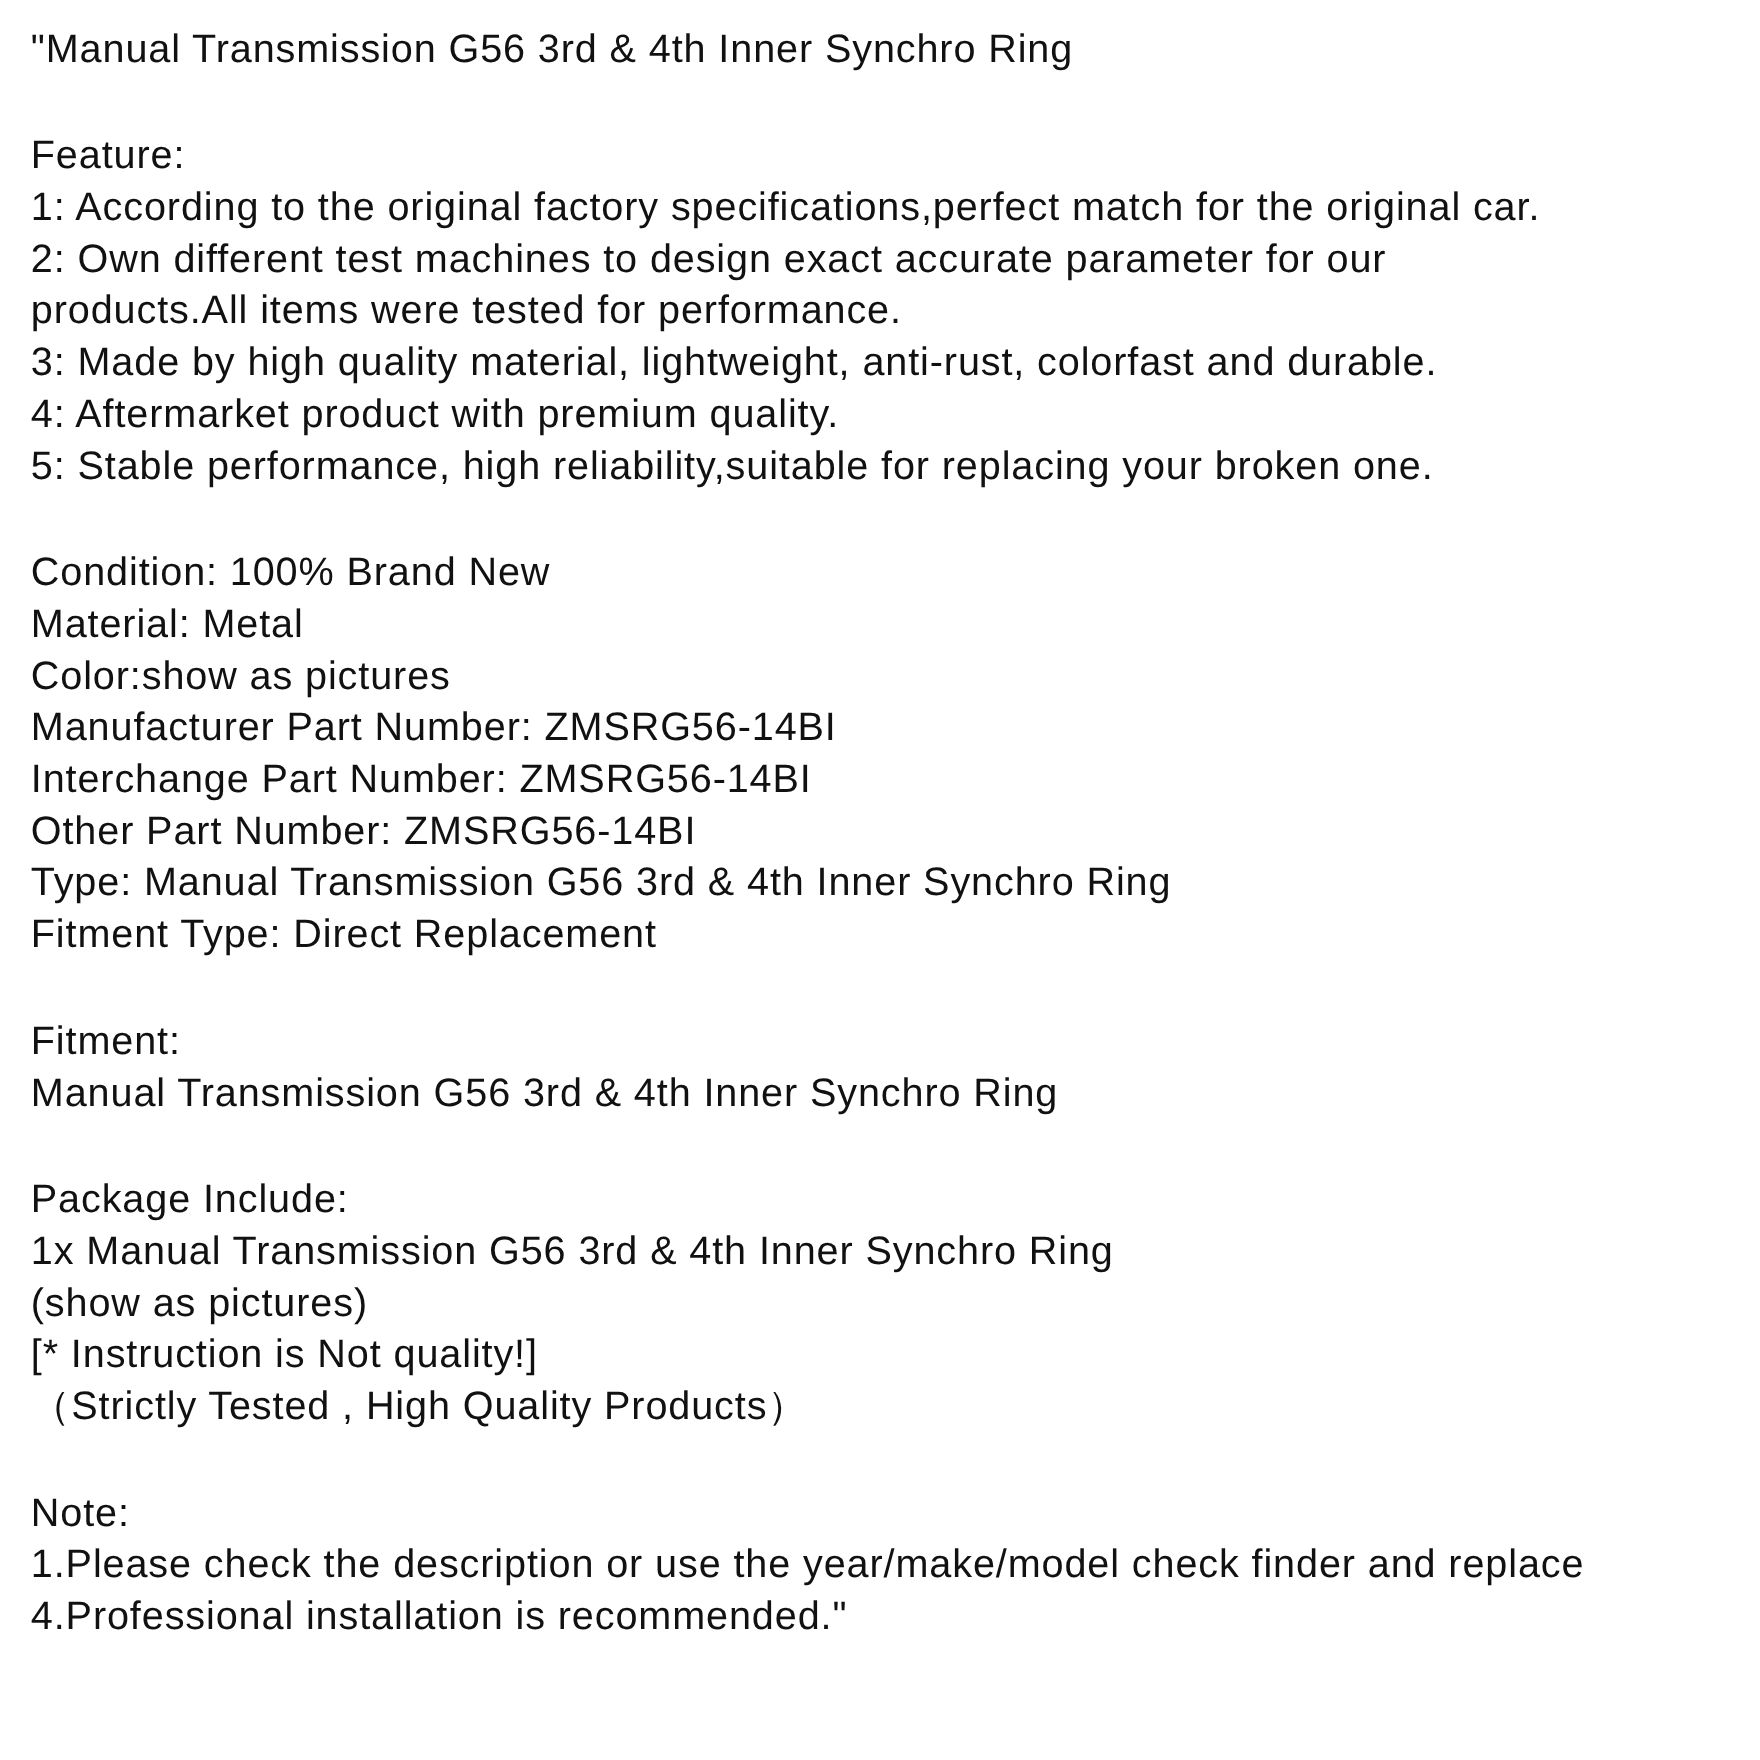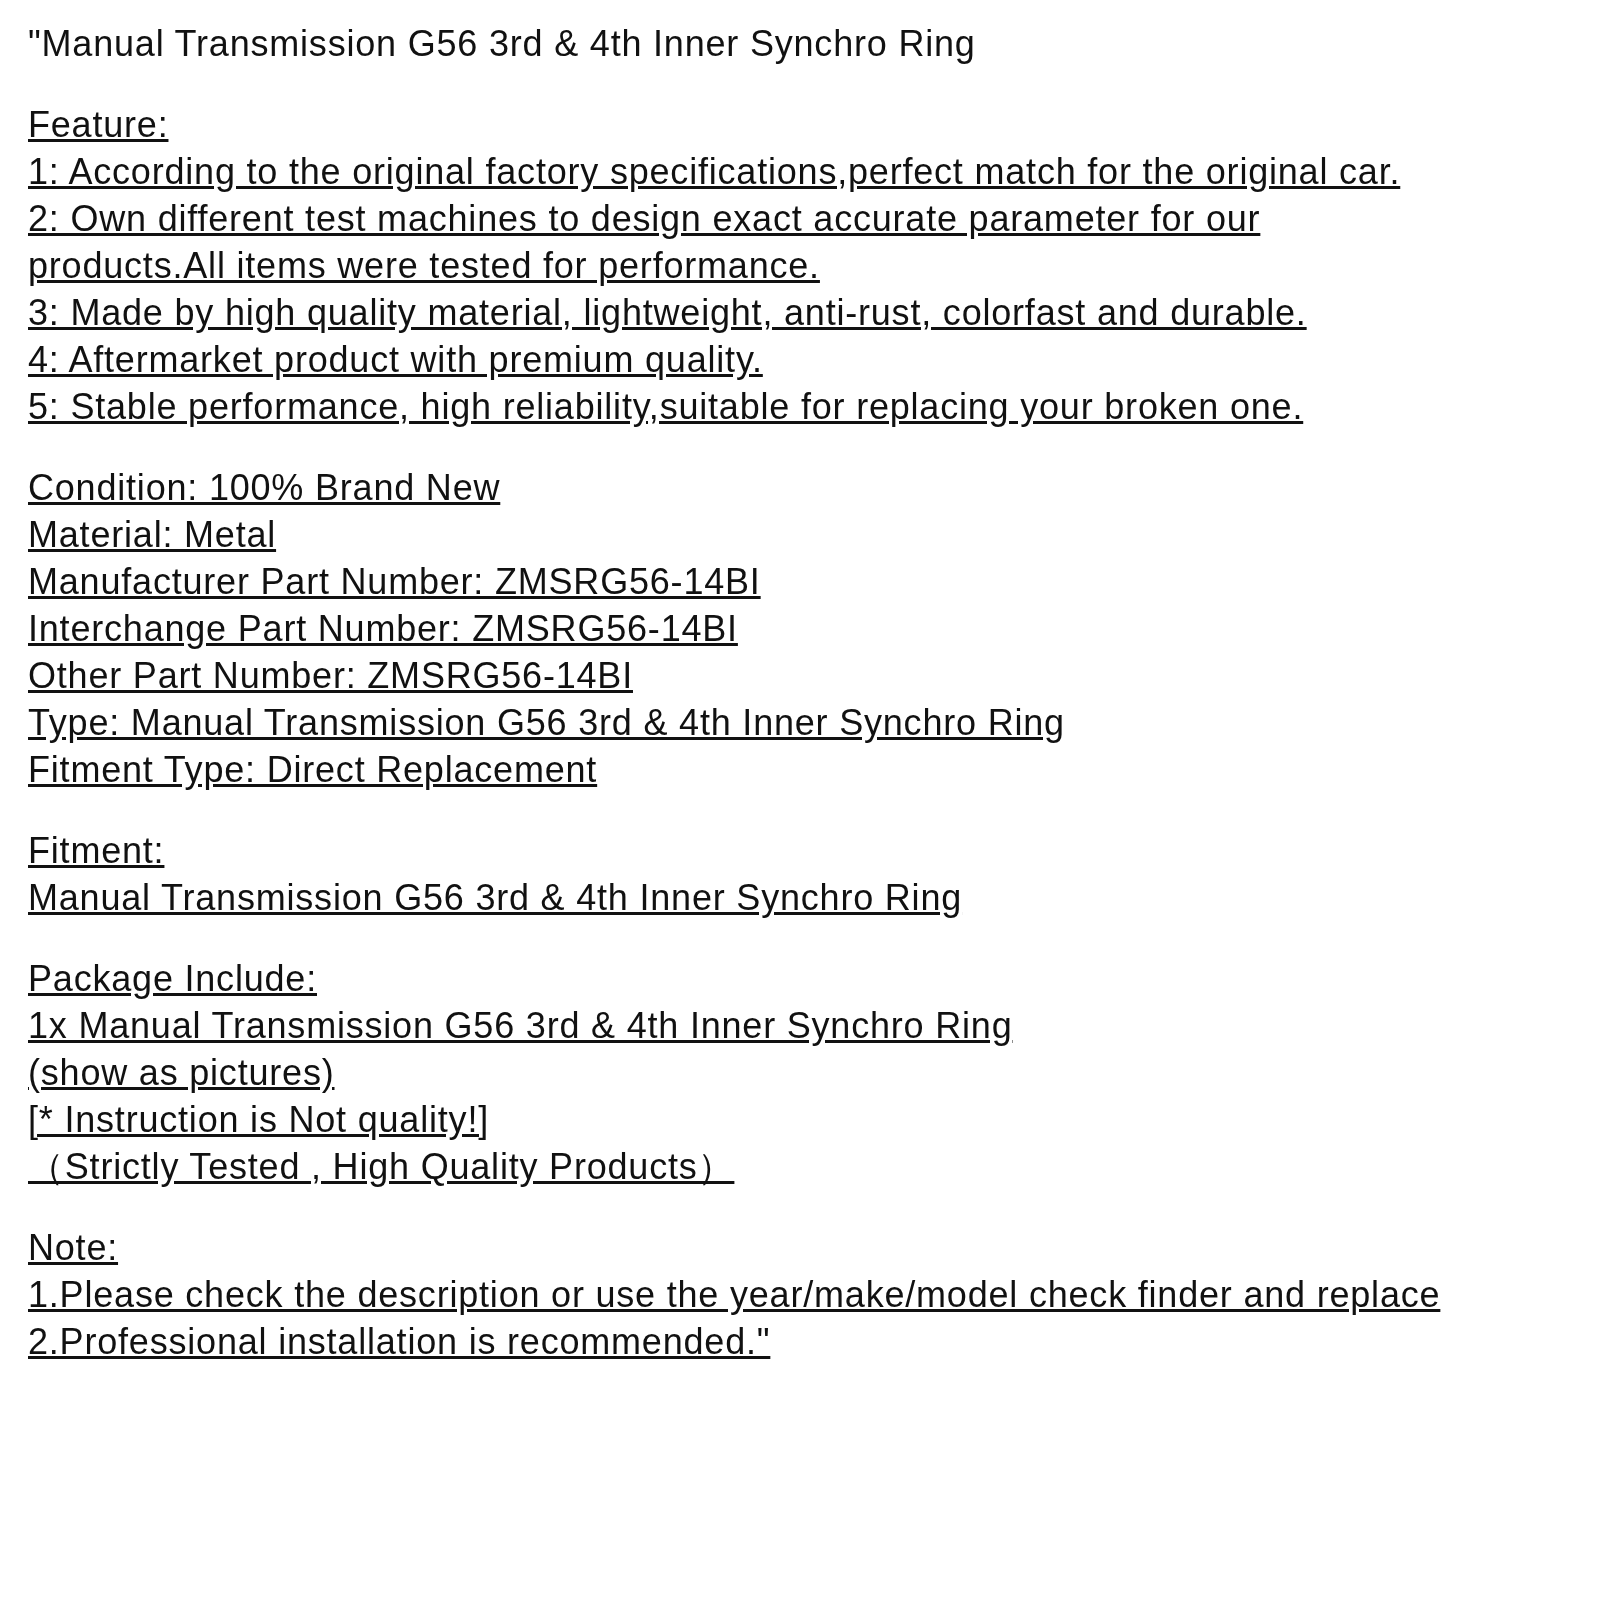--- a/index.html
+++ b/index.html
@@ -19,22 +19,21 @@
     font-size: 36px;
     line-height: 47px;
     letter-spacing: 0.8px;
     color: #111111;
     font-weight: 400;
   }
   .section {
     margin: 0;
   }
   .section + .section {
-    margin-top: 34px; 
-    text-decoration: underline;
+    margin-top: 50px; 
   }
   .line {
     white-space: nowrap;
     height: 47px;
   }
 </style>
 </head>
 <body>
 
 <div class="doc" style="background: rgb(255, 255, 255); color: rgb(17, 17, 17);">
@@ -46,35 +45,36 @@
       <div class="line">1: According to the original factory specifications,perfect match for the original car.</div>
       <div class="line">2: Own different test machines to design exact accurate parameter for our</div>
       <div class="line">products.All items were tested for performance.</div>
       <div class="line">3: Made by high quality material, lightweight, anti-rust, colorfast and durable.</div>
       <div class="line">4: Aftermarket product with premium quality.</div>
       <div class="line">5: Stable performance, high reliability,suitable for replacing your broken one.</div>
     </div>
     <div class="section">
       <div class="line">Condition: 100% Brand New</div>
       <div class="line">Material: Metal</div>
+      <div class="line">Color:show as pictures</div>
       <div class="line">Manufacturer Part Number: ZMSRG56-14BI</div>
       <div class="line">Interchange Part Number: ZMSRG56-14BI</div>
       <div class="line">Other Part Number: ZMSRG56-14BI</div>
       <div class="line">Type: Manual Transmission G56 3rd &amp; 4th Inner Synchro Ring</div>
       <div class="line">Fitment Type: Direct Replacement</div>
     </div>
     <div class="section">
       <div class="line">Fitment:</div>
       <div class="line">Manual Transmission G56 3rd &amp; 4th Inner Synchro Ring</div>
     </div>
     <div class="section">
       <div class="line">Package Include:</div>
       <div class="line">1x Manual Transmission G56 3rd &amp; 4th Inner Synchro Ring</div>
       <div class="line">(show as pictures)</div>
       <div class="line">[* Instruction is Not quality!]</div>
       <div class="line">（Strictly Tested , High Quality Products）</div>
     </div>
     <div class="section">
       <div class="line">Note:</div>
       <div class="line">1.Please check the description or use the year/make/model check finder and replace</div>
-      <div class="line">2.Professional installation is recommended."</div>
+      <div class="line">4.Professional installation is recommended."</div>
     </div>
   </div>
 
 </body></html>

